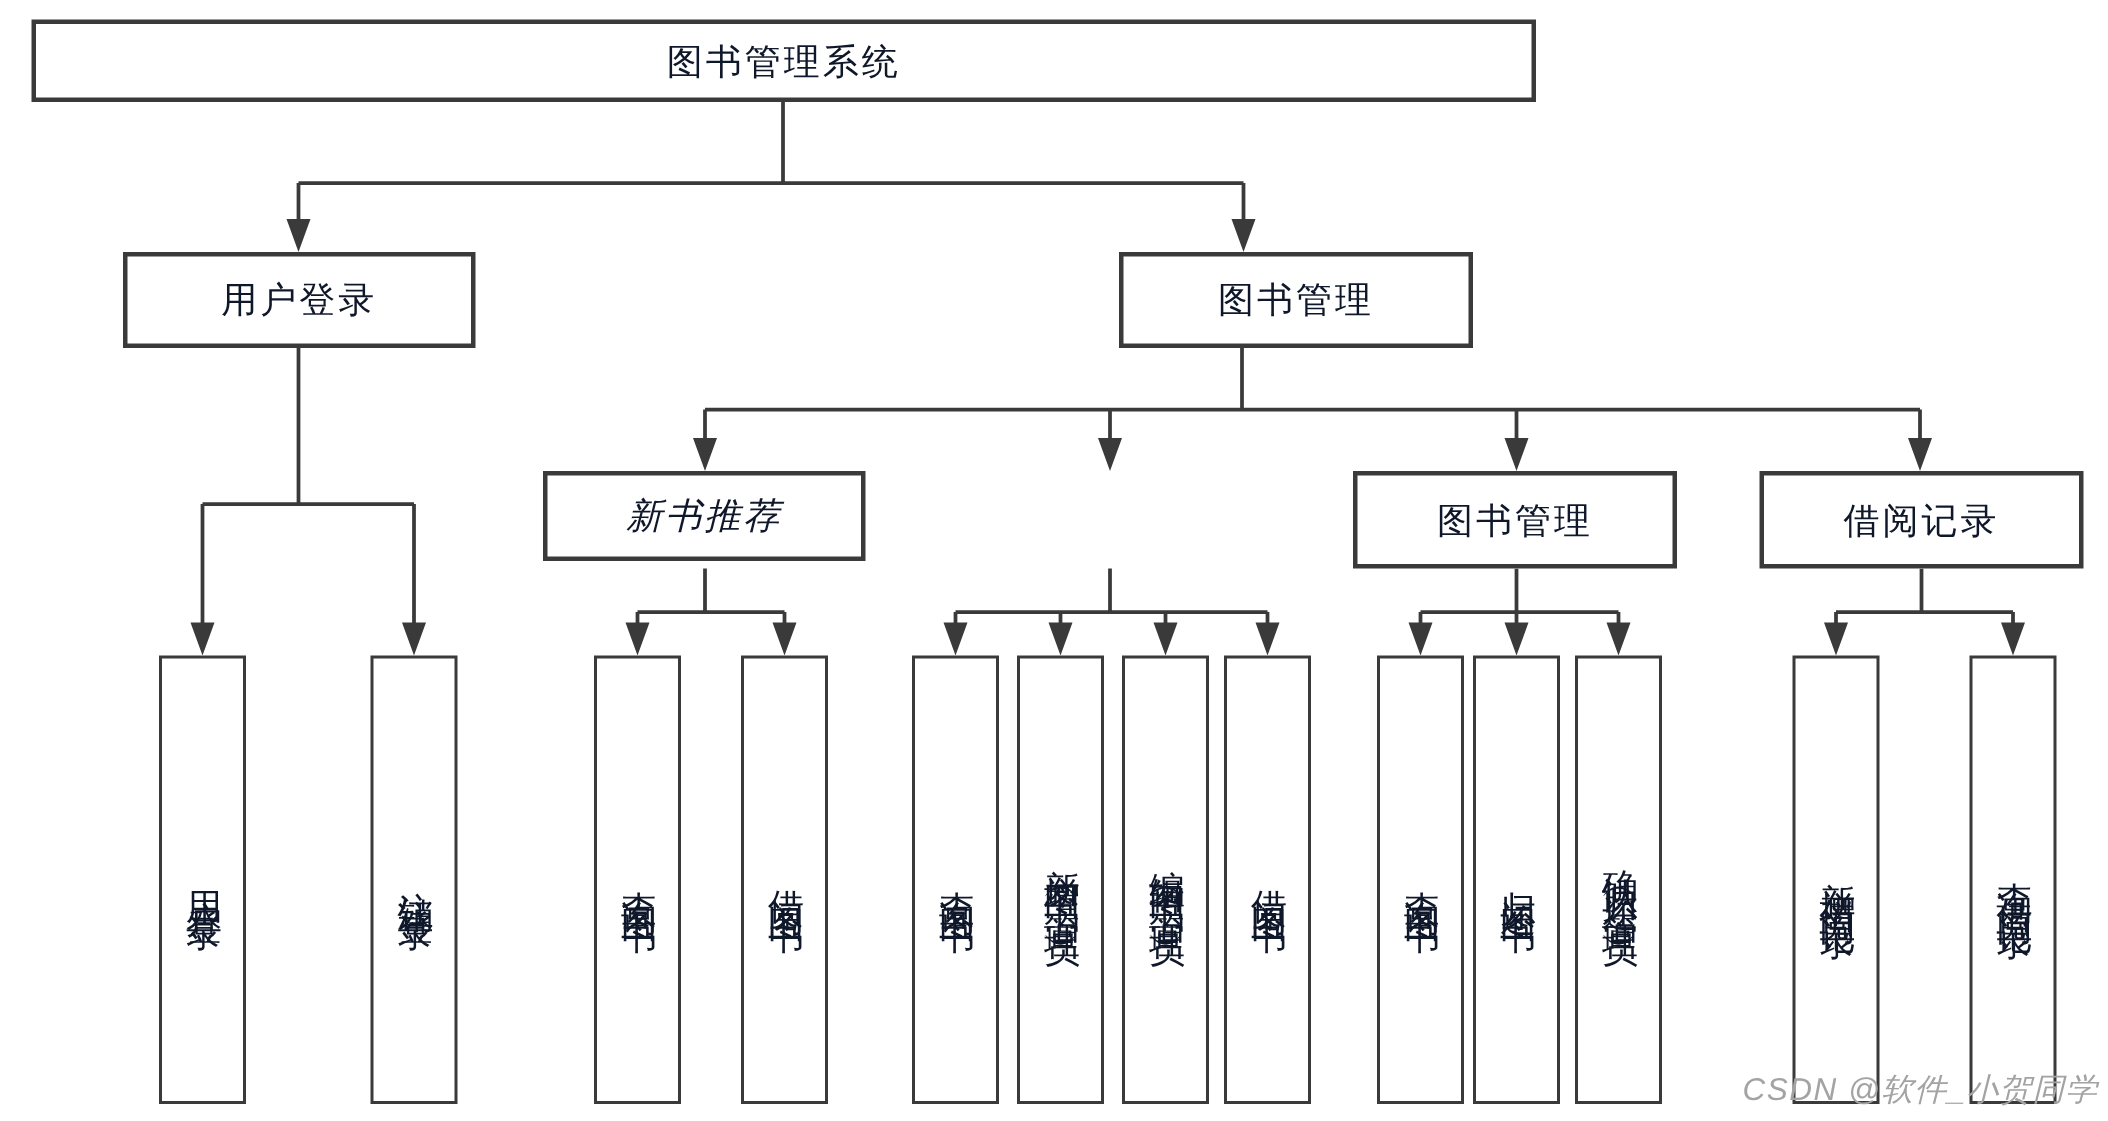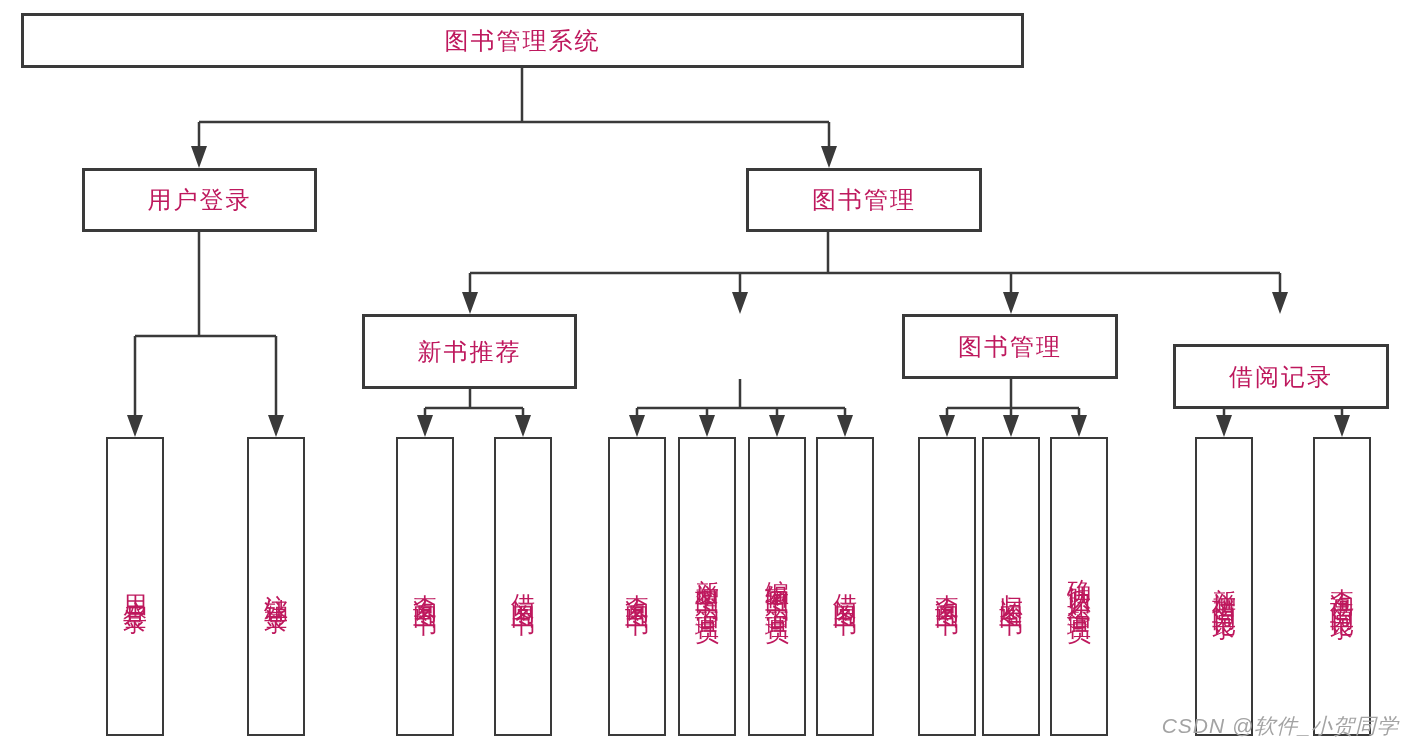--- a/index.html
+++ b/index.html
@@ -19,21 +19,21 @@
     position: absolute;
     left: 0;
     top: 0;
     z-index: 1;
   }
   .box {
     position: absolute;
     box-sizing: border-box;
     background: #ffffff;
     border: 3px solid #3a3a3a;
-    color: #be185d;
+    color: #0f172a;
     display: flex;
     align-items: center;
     justify-content: center;
     z-index: 2;
     font-size: 24px;
     letter-spacing: 2px;
     white-space: nowrap;
   }
   .box.leaf {
     border-width: 2.5px;
@@ -79,23 +79,23 @@
          M939,415 L955,415 L947,437 Z  M1003,415 L1019,415 L1011,437 Z
          M1071,415 L1087,415 L1079,437 Z
          M1216,415 L1232,415 L1224,437 Z  M1334,415 L1350,415 L1342,437 Z"></path>
   </svg>
 
   <div class="box" style="left:21px; top:13px; width:1003px; height:55px;">图书管理系统</div>
 
   <div class="box" style="left:82px; top:168px; width:235px; height:64px;">用户登录</div>
   <div class="box" style="left:710px; top:168px; width:236px; height:64px;margin-left:36px;">图书管理</div>
 
-  <div class="box" style="left:362px; top:314px; width:215px; height:75px;">新书推荐</div>
+  <div class="box" style="left:362px; top:314px; width:215px; height:60px;font-style:italic;">新书推荐</div>
   <div class="box" style="left:902px; top:314px; width:216px; height:65px;">图书管理</div>
-  <div class="box" style="left:1173px; top:314px; width:216px; height:65px;margin-top:30px;">借阅记录</div>
+  <div class="box" style="left:1173px; top:314px; width:216px; height:65px;">借阅记录</div>
 
   <div class="box leaf" style="left:106px; top:437px; width:58px; height:299px;">用户登录</div>
   <div class="box leaf" style="left:247px; top:437px; width:58px; height:299px;">注销登录</div>
 
   <div class="box leaf" style="left:396px; top:437px; width:58px; height:299px;">查询图书</div>
   <div class="box leaf" style="left:494px; top:437px; width:58px; height:299px;">借阅图书</div>
 
   <div class="box leaf" style="left:608px; top:437px; width:58px; height:299px;">查询图书</div>
   <div class="box leaf" style="left:678px; top:437px; width:58px; height:299px;">新增图书（管理员）</div>
   <div class="box leaf" style="left:748px; top:437px; width:58px; height:299px;">编辑图书（管理员）</div>

